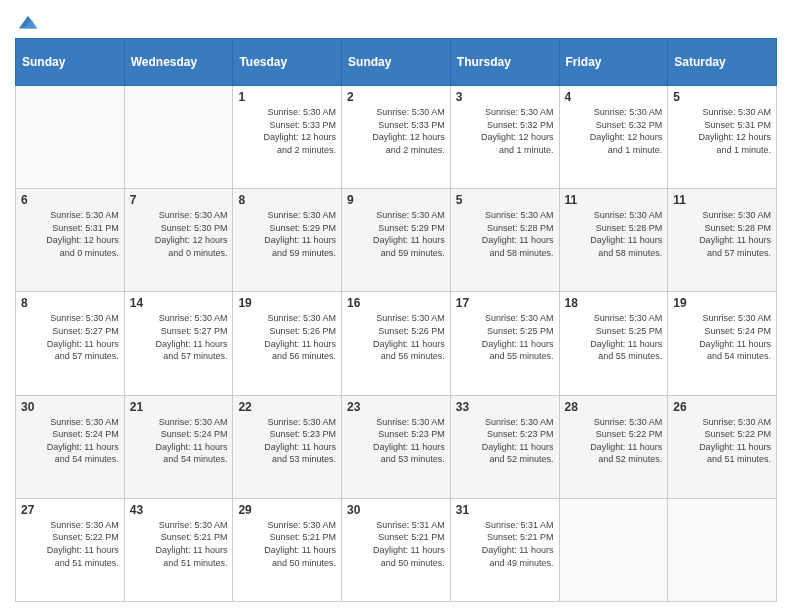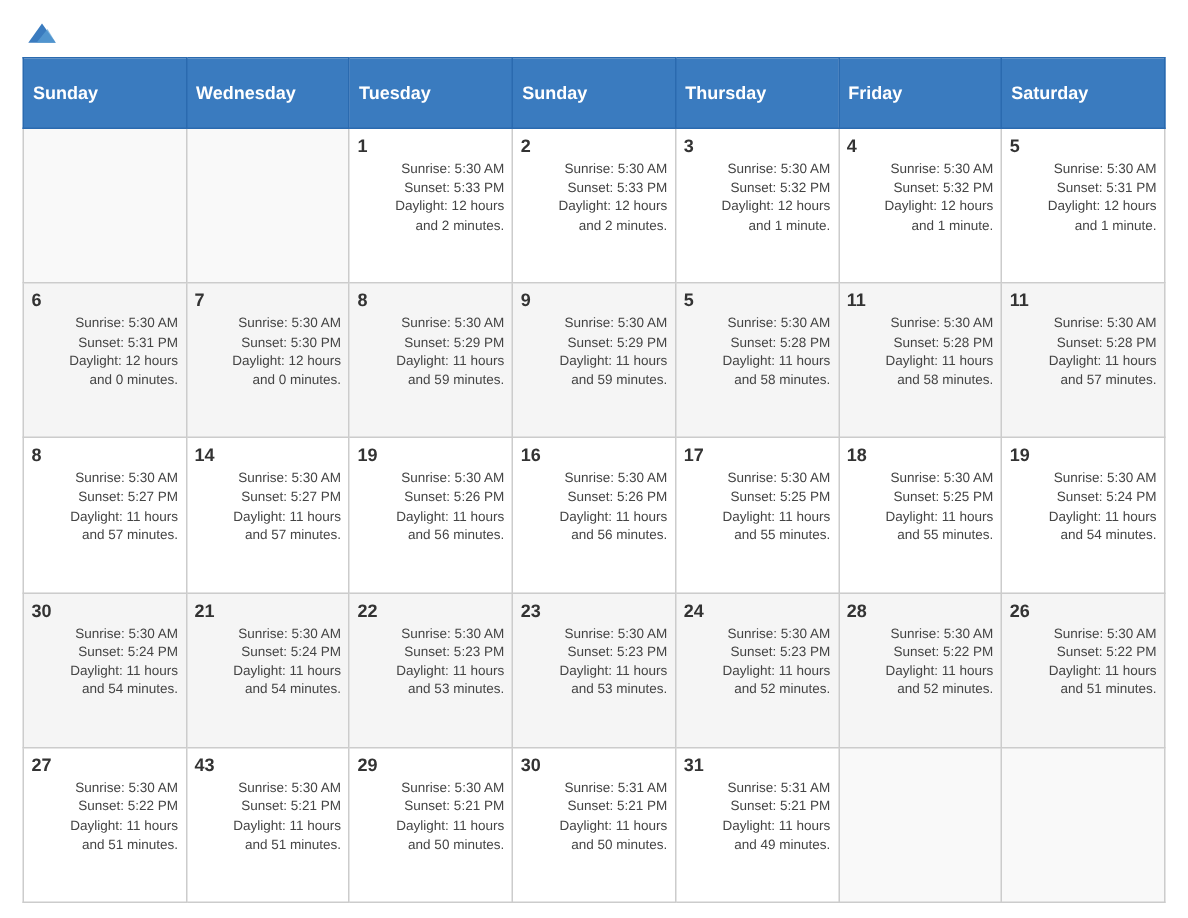--- a/index.html
+++ b/index.html
@@ -300,21 +300,21 @@
 and 53 minutes.</div>
           </td>
           <td>
             <span class="day-number">23</span>
             <div class="cell-text" style="white-space: pre-line;">Sunrise: 5:30 AM
 Sunset: 5:23 PM
 Daylight: 11 hours
 and 53 minutes.</div>
           </td>
           <td>
-            <span class="day-number">24</span>
+            <span class="day-number">33</span>
             <div class="cell-text" style="white-space: pre-line;">Sunrise: 5:30 AM
 Sunset: 5:23 PM
 Daylight: 11 hours
 and 52 minutes.</div>
           </td>
           <td>
             <span class="day-number">28</span>
             <div class="cell-text" style="white-space: pre-line;">Sunrise: 5:30 AM
 Sunset: 5:22 PM
 Daylight: 11 hours

